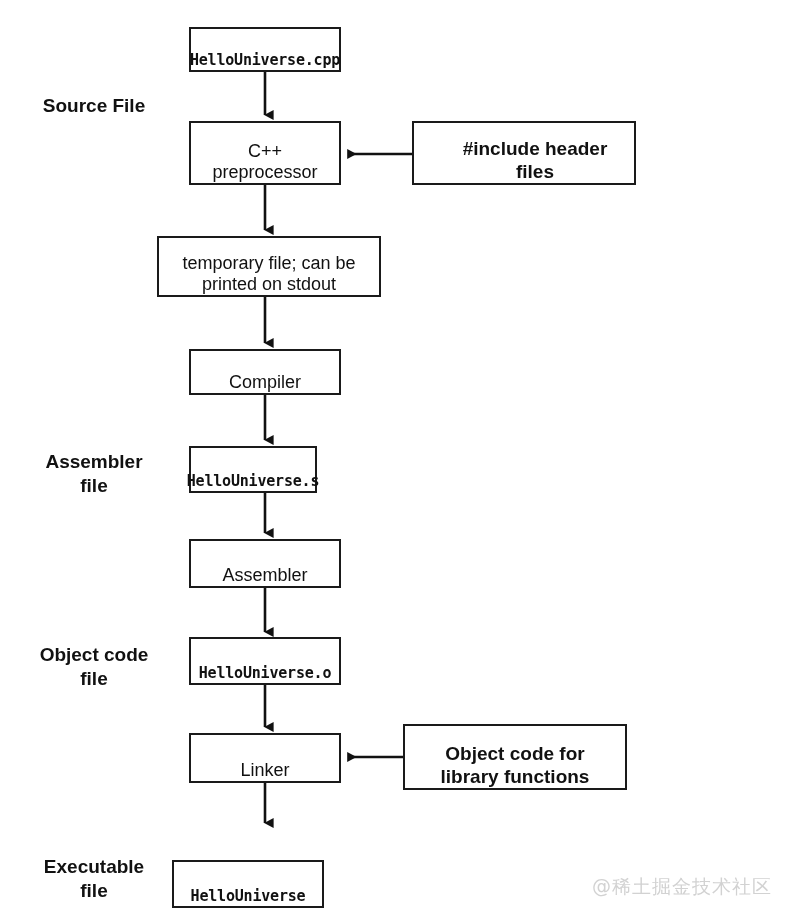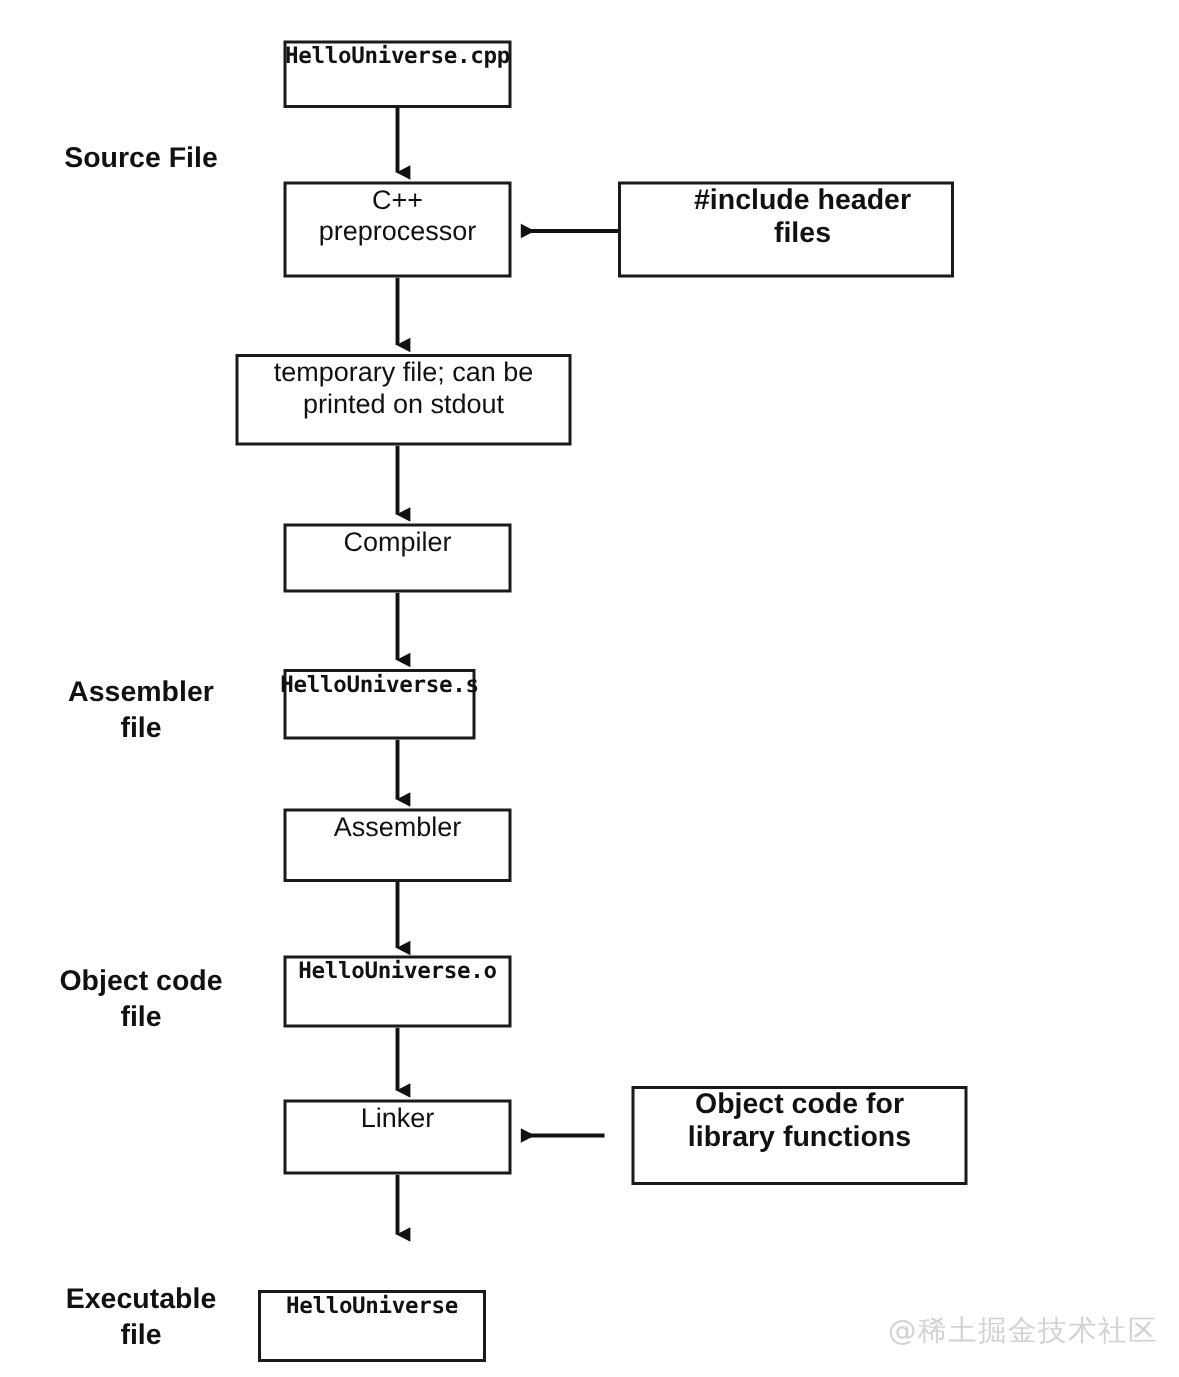--- a/index.html
+++ b/index.html
@@ -16,21 +16,21 @@
     font-family: "Liberation Sans", sans-serif;
   }
 
   
   .node {
     position: absolute;
     box-sizing: border-box;
     border: 2px solid #1a1a1a;
     background: #ffffff;
     display: flex;
-    align-items: flex-start;
+    align-items: flex-end;
     justify-content: center;
     text-align: center;
     color: #111111;
     line-height: 1.18;
   }
   .node.mono {
     font-family: "DejaVu Sans Mono", "Liberation Mono", monospace;
     font-size: 15px;
     font-weight: 700;
     letter-spacing: -0.2px;
@@ -156,21 +156,21 @@
   </div>
 
   <div class="node sans" style="left:189px; top:733px; width:152px; height:50px;">
     <span class="txt">Linker</span>
   </div>
 
   <div class="node mono" style="left:189px; top:637px; width:152px; height:48px;">
     <span class="txt">HelloUniverse.o</span>
   </div>
 
-  <div class="node bold" style="left:421px; top:724px; width:224px; height:66px;">
+  <div class="node bold" style="left:403px; top:724px; width:224px; height:66px;">
     <span class="txt">Object code for
 library functions</span>
   </div>
 
   <div class="node mono" style="left:172px; top:828px; width:152px; height:48px;margin-top:32px;">
     <span class="txt">HelloUniverse</span>
   </div>
 
   <div class="watermark">@稀土掘金技术社区</div>
 

